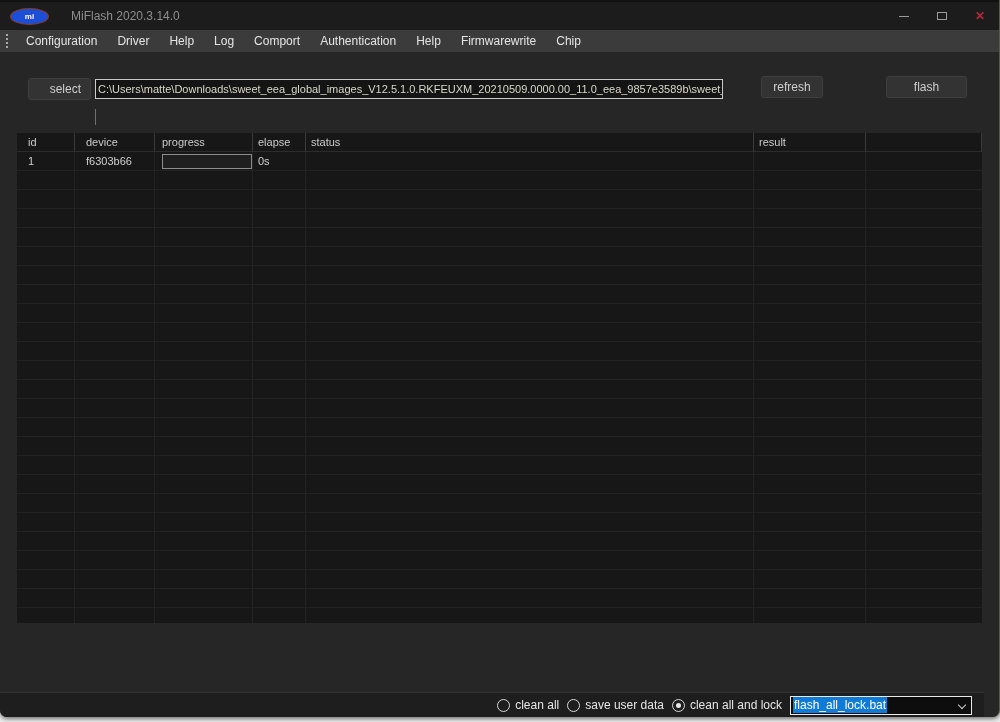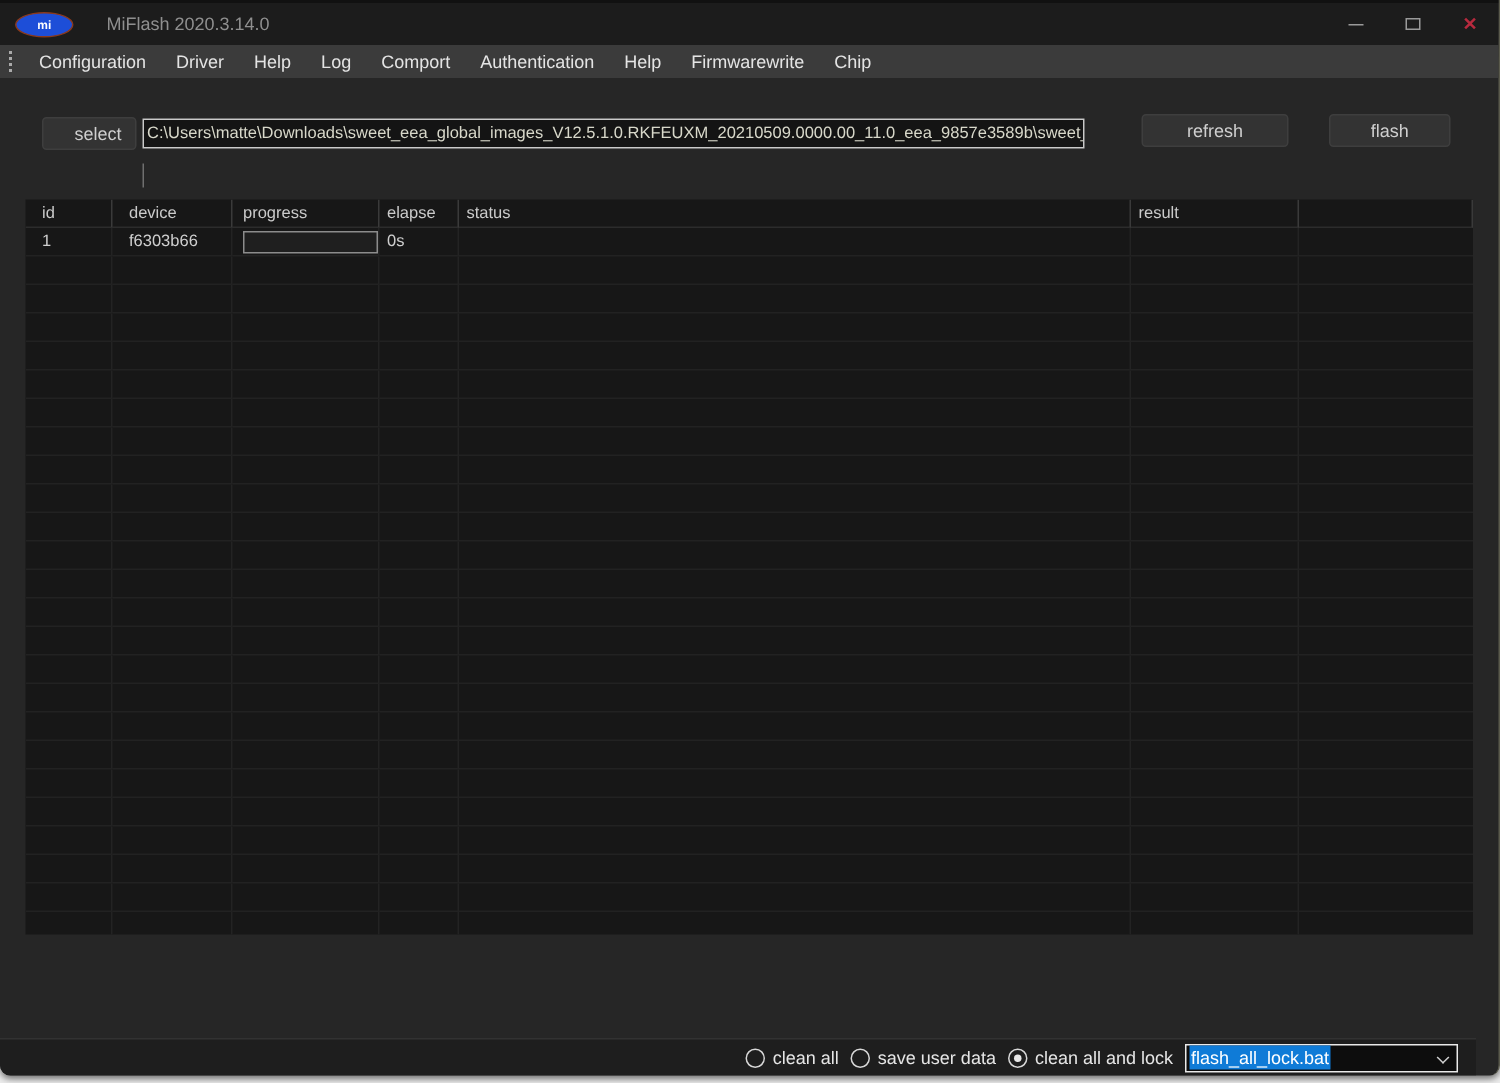--- a/index.html
+++ b/index.html
@@ -31,21 +31,21 @@
 
   
   .toolbar { position:absolute; left:0; top:52px; width:1000px; height:60px; }
   .btn { position:absolute; background:#333333; border:1px solid #3e3e3e; border-radius:3px;
          color:#cfcfcf; font-size:12px; display:flex; align-items:center; }
   .select-btn { left:28px; top:26px; width:63px; height:22px; justify-content:flex-end; padding-right:9px; }
   .path-input { position:absolute; left:95px; top:27px; width:628px; height:20px;
                 background:#141414; border:1px solid #c9c9c9; color:#d8d8ca;
                 font-size:11px; line-height:18px; padding:0 2px; white-space:nowrap;
                 overflow:hidden; font-family:"Liberation Sans", sans-serif; }
-  .refresh-btn { left:761px; top:24px; width:98px; height:22px; justify-content:center; }
+  .refresh-btn { left:761px; top:24px; width:62px; height:22px; justify-content:center; }
   .flash-btn { left:886px; top:24px; width:81px; height:22px; justify-content:center; }
   .text-cursor { position:absolute; left:95px; top:57px; width:1px; height:16px; background:#6f6f6f; }
 
   
   .table { position:absolute; left:17px; top:133px; width:965px; height:490px;
            background:#171717; overflow:hidden; font-size:11px; color:#cfcfcf; }
   .trow { display:flex; height:19px; }
   .cell { height:100%; padding-left:11px; display:flex; align-items:center;
           border-right:1px solid #232323; border-bottom:1px solid #222222;
           overflow:hidden; white-space:nowrap; }

